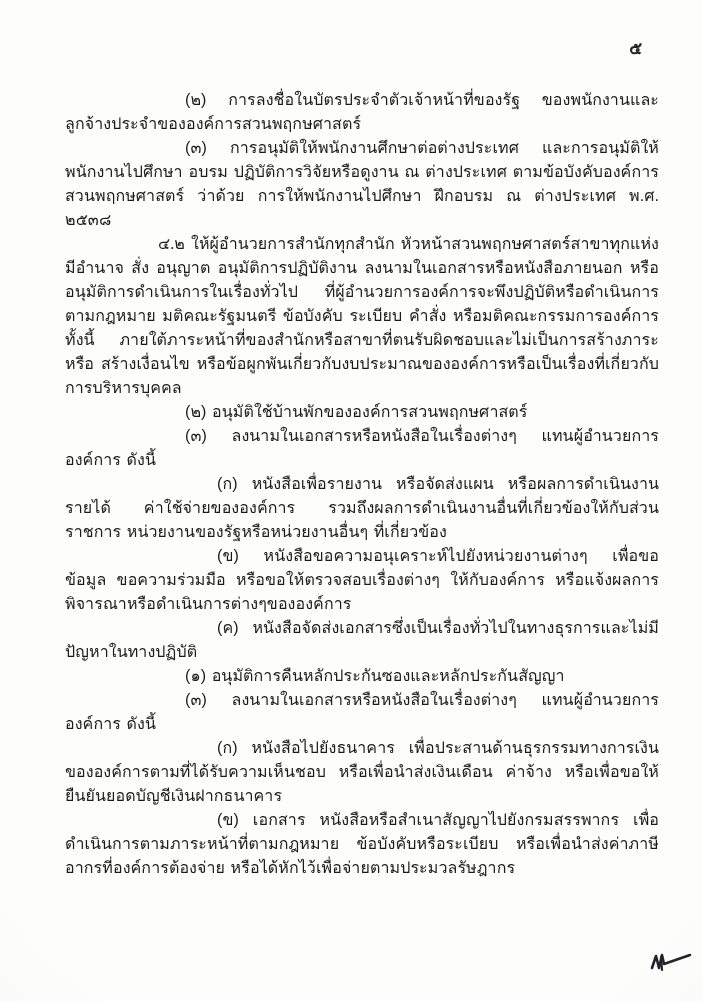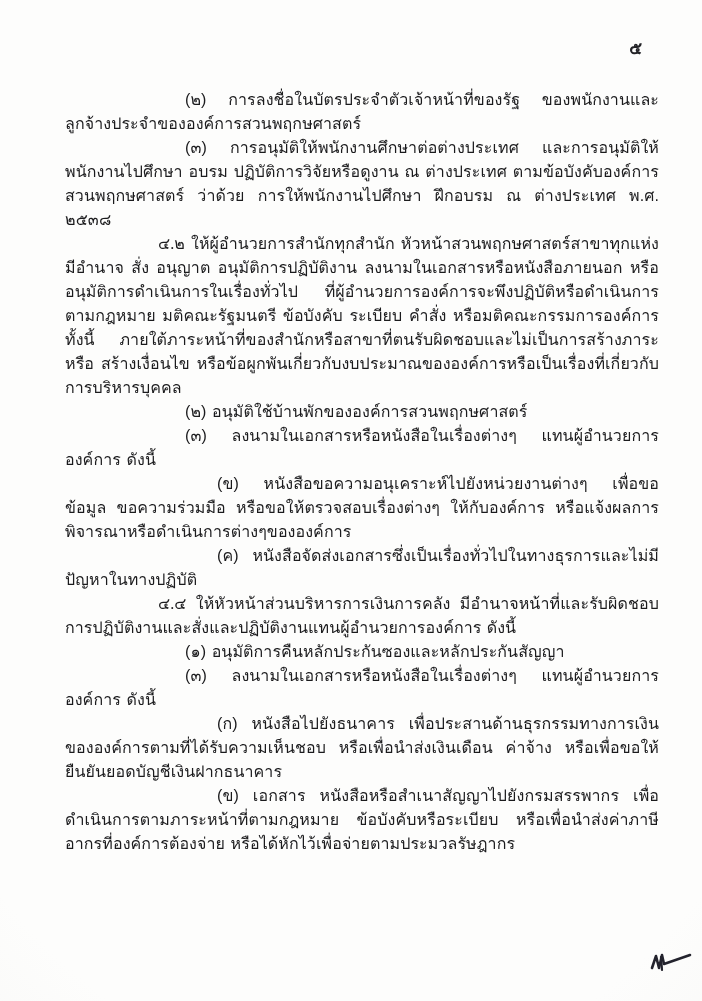--- a/index.html
+++ b/index.html
@@ -57,23 +57,23 @@
 <div class="page">
 
   <div class="page-number">๕</div>
 
   <div class="content">
     <p class="p-item">(๒) การลงชื่อในบัตรประจำตัวเจ้าหน้าที่ของรัฐ ของพนักงานและลูกจ้างประจำขององค์การสวนพฤกษศาสตร์</p>
     <p class="p-item">(๓) การอนุมัติให้พนักงานศึกษาต่อต่างประเทศ และการอนุมัติให้พนักงานไปศึกษา อบรม ปฏิบัติการวิจัยหรือดูงาน ณ ต่างประเทศ ตามข้อบังคับองค์การสวนพฤกษศาสตร์ ว่าด้วย การให้พนักงานไปศึกษา ฝึกอบรม ณ ต่างประเทศ พ.ศ. ๒๕๓๘</p>
     <p class="p-section">๔.๒ ให้ผู้อำนวยการสำนักทุกสำนัก หัวหน้าสวนพฤกษศาสตร์สาขาทุกแห่ง มีอำนาจ สั่ง อนุญาต อนุมัติการปฏิบัติงาน ลงนามในเอกสารหรือหนังสือภายนอก หรืออนุมัติการดำเนินการในเรื่องทั่วไป ที่ผู้อำนวยการองค์การจะพึงปฏิบัติหรือดำเนินการตามกฎหมาย มติคณะรัฐมนตรี ข้อบังคับ ระเบียบ คำสั่ง หรือมติคณะกรรมการองค์การ ทั้งนี้ ภายใต้ภาระหน้าที่ของสำนักหรือสาขาที่ตนรับผิดชอบและไม่เป็นการสร้างภาระ หรือ สร้างเงื่อนไข หรือข้อผูกพันเกี่ยวกับงบประมาณขององค์การหรือเป็นเรื่องที่เกี่ยวกับการบริหารบุคคล</p>
     <p class="p-item">(๒) อนุมัติใช้บ้านพักขององค์การสวนพฤกษศาสตร์</p>
     <p class="p-item">(๓) ลงนามในเอกสารหรือหนังสือในเรื่องต่างๆ แทนผู้อำนวยการองค์การ ดังนี้</p>
+    <p class="p-sub">(ก) หนังสือเพื่อรายงาน หรือจัดส่งแผน หรือผลการดำเนินงาน รายได้ ค่าใช้จ่ายขององค์การ รวมถึงผลการดำเนินงานอื่นที่เกี่ยวข้องให้กับส่วนราชการ หน่วยงานของรัฐหรือหน่วยงานอื่นๆ ที่เกี่ยวข้อง</p>
     <p class="p-sub">(ข) หนังสือขอความอนุเคราะห์ไปยังหน่วยงานต่างๆ เพื่อขอข้อมูล ขอความร่วมมือ หรือขอให้ตรวจสอบเรื่องต่างๆ ให้กับองค์การ หรือแจ้งผลการพิจารณาหรือดำเนินการต่างๆขององค์การ</p>
     <p class="p-sub">(ค) หนังสือจัดส่งเอกสารซึ่งเป็นเรื่องทั่วไปในทางธุรการและไม่มีปัญหาในทางปฏิบัติ</p>
-    <p class="p-section">๔.๔ ให้หัวหน้าส่วนบริหารการเงินการคลัง มีอำนาจหน้าที่และรับผิดชอบการปฏิบัติงานและสั่งและปฏิบัติงานแทนผู้อำนวยการองค์การ ดังนี้</p>
     <p class="p-item">(๑) อนุมัติการคืนหลักประกันซองและหลักประกันสัญญา</p>
     <p class="p-item">(๓) ลงนามในเอกสารหรือหนังสือในเรื่องต่างๆ แทนผู้อำนวยการองค์การ ดังนี้</p>
     <p class="p-sub">(ก) หนังสือไปยังธนาคาร เพื่อประสานด้านธุรกรรมทางการเงินขององค์การตามที่ได้รับความเห็นชอบ หรือเพื่อนำส่งเงินเดือน ค่าจ้าง หรือเพื่อขอให้ยืนยันยอดบัญชีเงินฝากธนาคาร</p>
     <p class="p-sub">(ข) เอกสาร หนังสือหรือสำเนาสัญญาไปยังกรมสรรพากร เพื่อดำเนินการตามภาระหน้าที่ตามกฎหมาย ข้อบังคับหรือระเบียบ หรือเพื่อนำส่งค่าภาษีอากรที่องค์การต้องจ่าย หรือได้หักไว้เพื่อจ่ายตามประมวลรัษฎากร</p>
 
   </div>
 
   <svg class="sig-mark" viewBox="0 0 46 34" aria-hidden="true">
     <path d="M4 24 L8 12 L11 24 L14 11 L16 20 L42 11" fill="none" stroke="#23232d" stroke-width="2.6" stroke-linecap="round" stroke-linejoin="round"></path>
     <path d="M13 13 L14 26" fill="none" stroke="#23232d" stroke-width="2.2" stroke-linecap="round"></path>

